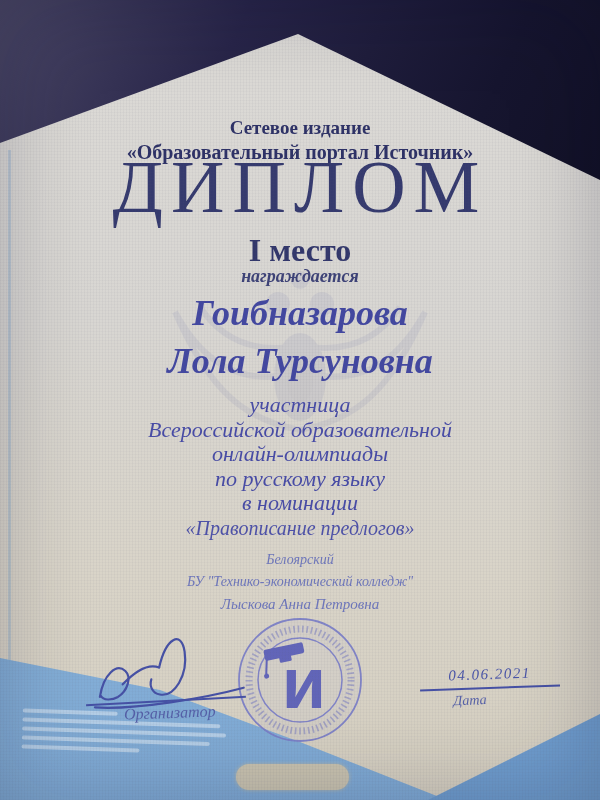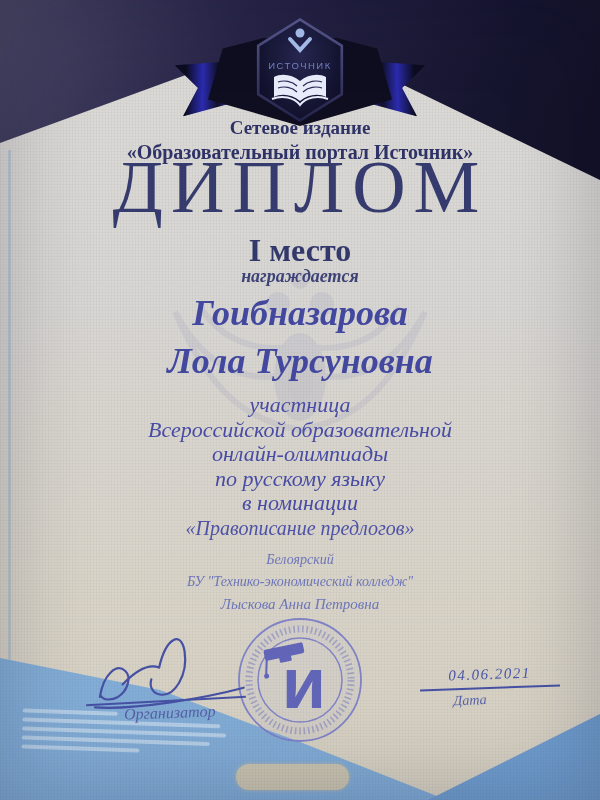--- a/index.html
+++ b/index.html
@@ -187,36 +187,14 @@
     <div class="date-block">
       <div class="date-value">04.06.2021</div>
       <div class="date-line"></div>
       <div class="date-label">Дата</div>
     </div>
 
     <div class="left-guide"></div>
     <div class="texture"></div>
   </div>
 
-  <div class="emblem">
-    <div class="ribbon left"></div>
-    <div class="ribbon right"></div>
-    <div class="banner-core"></div>
-    <div class="hex-outer"></div>
-    <div class="hex-inner">
-      <svg width="92" height="98" viewBox="0 0 92 98">
-        <g>
-          <circle cx="46" cy="12" r="4.5" fill="#a9c1f0"></circle>
-          <path d="M36 18 L46 29 L56 18" fill="none" stroke="#a9c1f0" stroke-width="4" stroke-linecap="round"></path>
-        </g>
-        <text x="46" y="48" text-anchor="middle" font-family="Liberation Sans, sans-serif" font-size="9.5" letter-spacing="1.5" fill="#8291d6" opacity="0.85">ИСТОЧНИК</text>
-        <g>
-          <path d="M46 60 C38 53 27 52 20 56 L20 76 C27 72 38 73 46 80 Z" fill="#e7ebfa"></path>
-          <path d="M46 60 C54 53 65 52 72 56 L72 76 C65 72 54 73 46 80 Z" fill="#e7ebfa"></path>
-          <path d="M24 61 C30 59 38 60 43 65 M24 67 C30 65 38 66 43 71" stroke="#2a2a55" stroke-width="1.2" fill="none"></path>
-          <path d="M68 61 C62 59 54 60 49 65 M68 67 C62 65 54 66 49 71" stroke="#2a2a55" stroke-width="1.2" fill="none"></path>
-          <path d="M18 78 C28 74 40 76 46 84 C52 76 64 74 74 78" stroke="#e7ebfa" stroke-width="2" fill="none"></path>
-        </g>
-      </svg>
-    </div>
-  </div>
 
 </div>
 
 </body></html>

